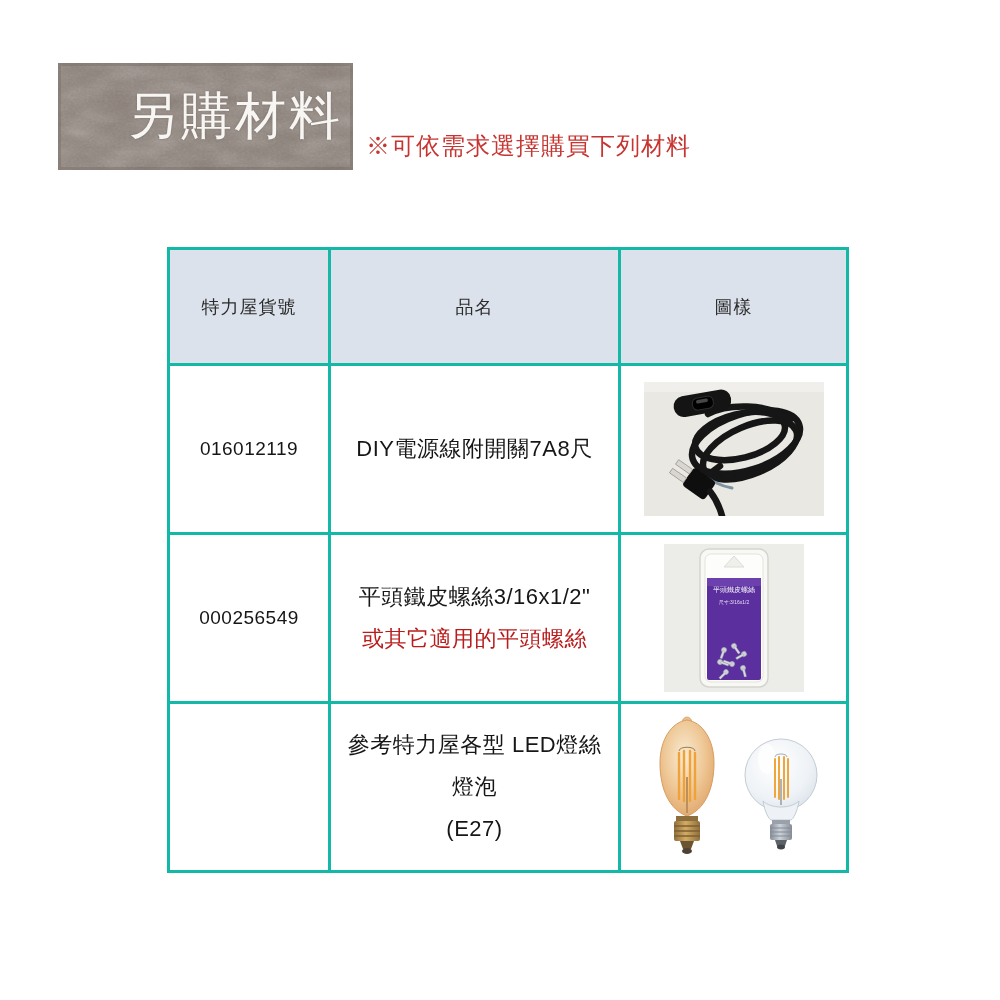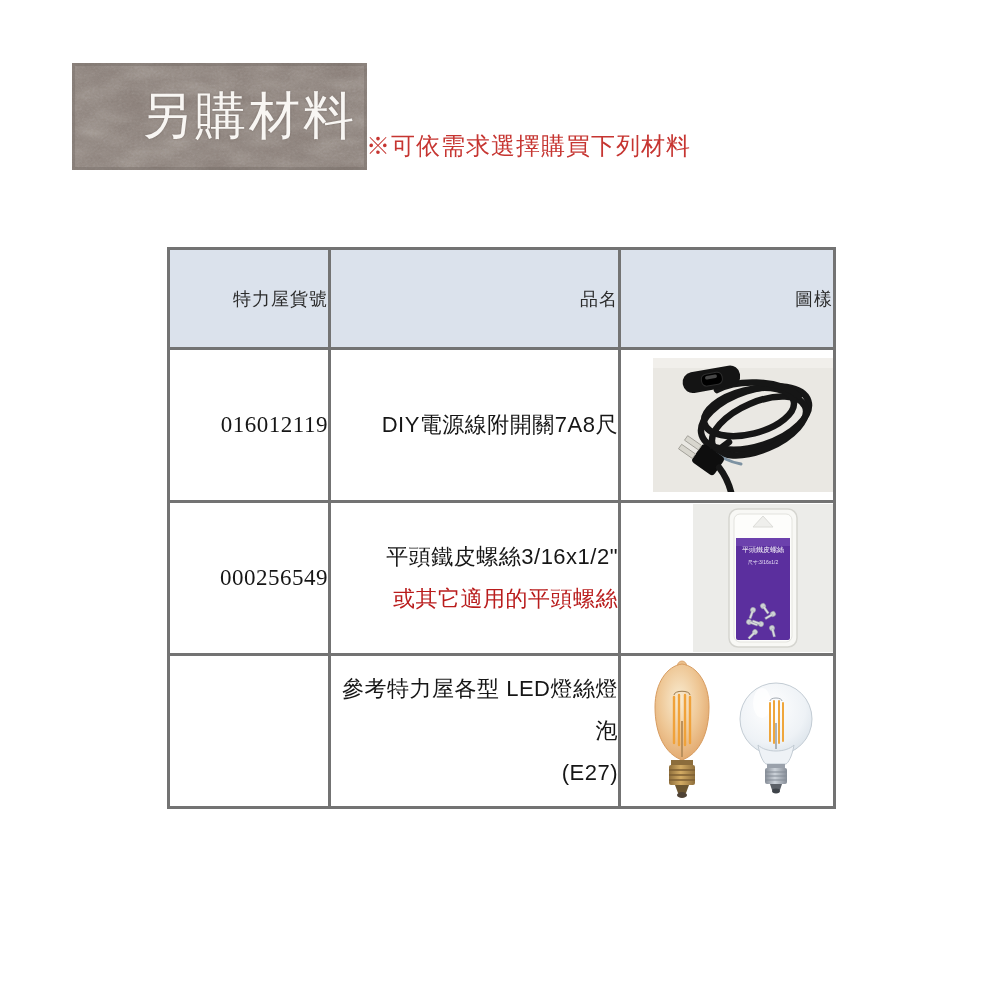--- a/index.html
+++ b/index.html
@@ -4,21 +4,21 @@
 <style>
   html,body { margin:0; padding:0; }
   body {
     width:1000px; height:1000px; position:relative;
     background:#ffffff;
     font-family:"Liberation Sans","DejaVu Sans",sans-serif;
     overflow:hidden;
   }
 
   
-  .banner { position:absolute; left:72px; top:63px; width:354px; height:107px; }
+  .banner { position:absolute; left:58px; top:63px; width:354px; height:107px; }
   .banner svg { position:absolute; left:0; top:0; }
   .banner-title {
     position:absolute; left:0; top:0; width:100%; height:100%;
     display:flex; align-items:center; justify-content:center;
     color:#f8f6f3;
     font-family:"Liberation Serif","DejaVu Serif",serif;
     font-size:51px; letter-spacing:3px; font-weight:400;
     text-shadow:0 0 2px rgba(60,50,45,.35);
   }
 
@@ -30,29 +30,29 @@
 
   
   table.materials {
     position:absolute; left:167px; top:247px;
     border-collapse:collapse; table-layout:fixed;
   }
   table.materials col.c1 { width:161px; }
   table.materials col.c2 { width:290px; }
   table.materials col.c3 { width:215px; }
   table.materials th, table.materials td {
-    border:3px solid #737373; text-align:right; vertical-align:middle;
-    padding:0; background:#ffffff;
+    border:3px solid #14b8a6; text-align:center; vertical-align:middle;
+    padding:8px; background:#ffffff;
   }
   table.materials th {
     background:#dbe2ec; font-weight:400; font-size:18px; color:#2b2b2b;
     height:97px; letter-spacing:1px;
   }
   table.materials td { height:150px; }
-  .code { font-size:23px; color:#161616; letter-spacing:.5px;font-family:Liberation Serif, serif; }
+  .code { font-size:19px; color:#161616; letter-spacing:.5px; }
   .name { font-size:22px; color:#161616; line-height:1.9; letter-spacing:.5px; }
   .name .alt { color:#b91c1c; }
   .imgcell { line-height:0; }
   .imgcell svg { display:inline-block; vertical-align:middle; }
 </style>
 </head>
 <body>
 
 <div class="banner">
   <svg width="295" height="107" viewBox="0 0 295 107">

